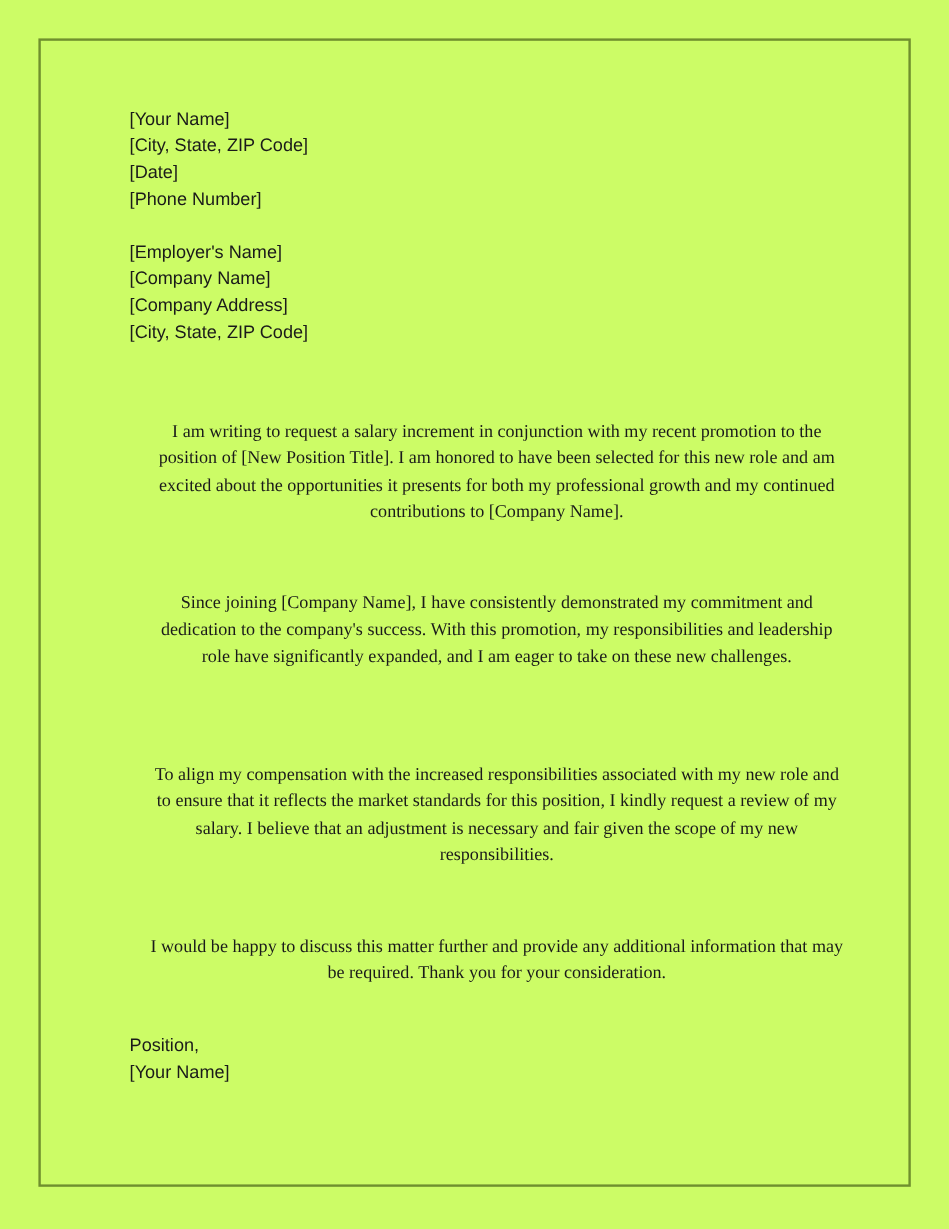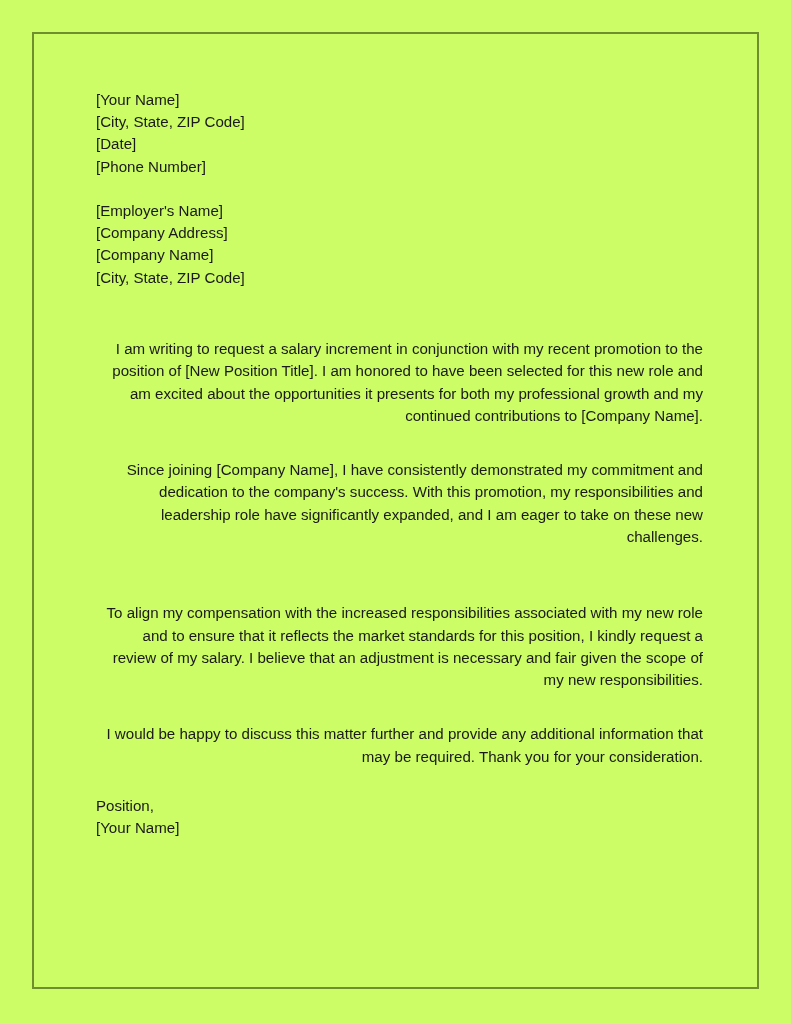--- a/index.html
+++ b/index.html
@@ -28,21 +28,21 @@
     top: 32px;
     width: 727px;
     height: 957px;
     border: 2px solid #6f8f2e;
     box-sizing: border-box;
     pointer-events: none;
   }
 
   .letter {
     position: absolute;
-    left: 96px;
+    left: 108px;
     top: 89px;
     width: 612px;
     color: #1a1a1a;
     font-size: 15.1px;
     line-height: 22.2px;
   }
 
   .block {
     margin: 0;
   }
@@ -53,22 +53,23 @@
 
   .spacer-1 {
     height: 22.2px;
   }
 
   .spacer-2 {
     height: 44.4px;
   }
 
   .para {
-    margin: 5px;
-    text-align: right;
+    margin: 16px;
+    text-align: center;
+    font-family: Liberation Serif, serif;
   }
 </style>
 </head>
 <body>
 
 <div class="page">
 
   <div class="border-frame"></div>
 
   <div class="letter">
@@ -77,22 +78,22 @@
       <div class="line">[Your Name]</div>
       <div class="line">[City, State, ZIP Code]</div>
       <div class="line">[Date]</div>
       <div class="line">[Phone Number]</div>
     </div>
 
     <div class="spacer-1"></div>
 
     <div class="block">
       <div class="line">[Employer's Name]</div>
+      <div class="line">[Company Name]</div>
       <div class="line">[Company Address]</div>
-      <div class="line">[Company Name]</div>
       <div class="line">[City, State, ZIP Code]</div>
     </div>
 
     <div class="spacer-1"></div>
 
 
     <div class="spacer-1"></div>
 
     <p class="para">I am writing to request a salary increment in conjunction with my recent promotion to the position of [New Position Title]. I am honored to have been selected for this new role and am excited about the opportunities it presents for both my professional growth and my continued contributions to [Company Name].</p>
 

